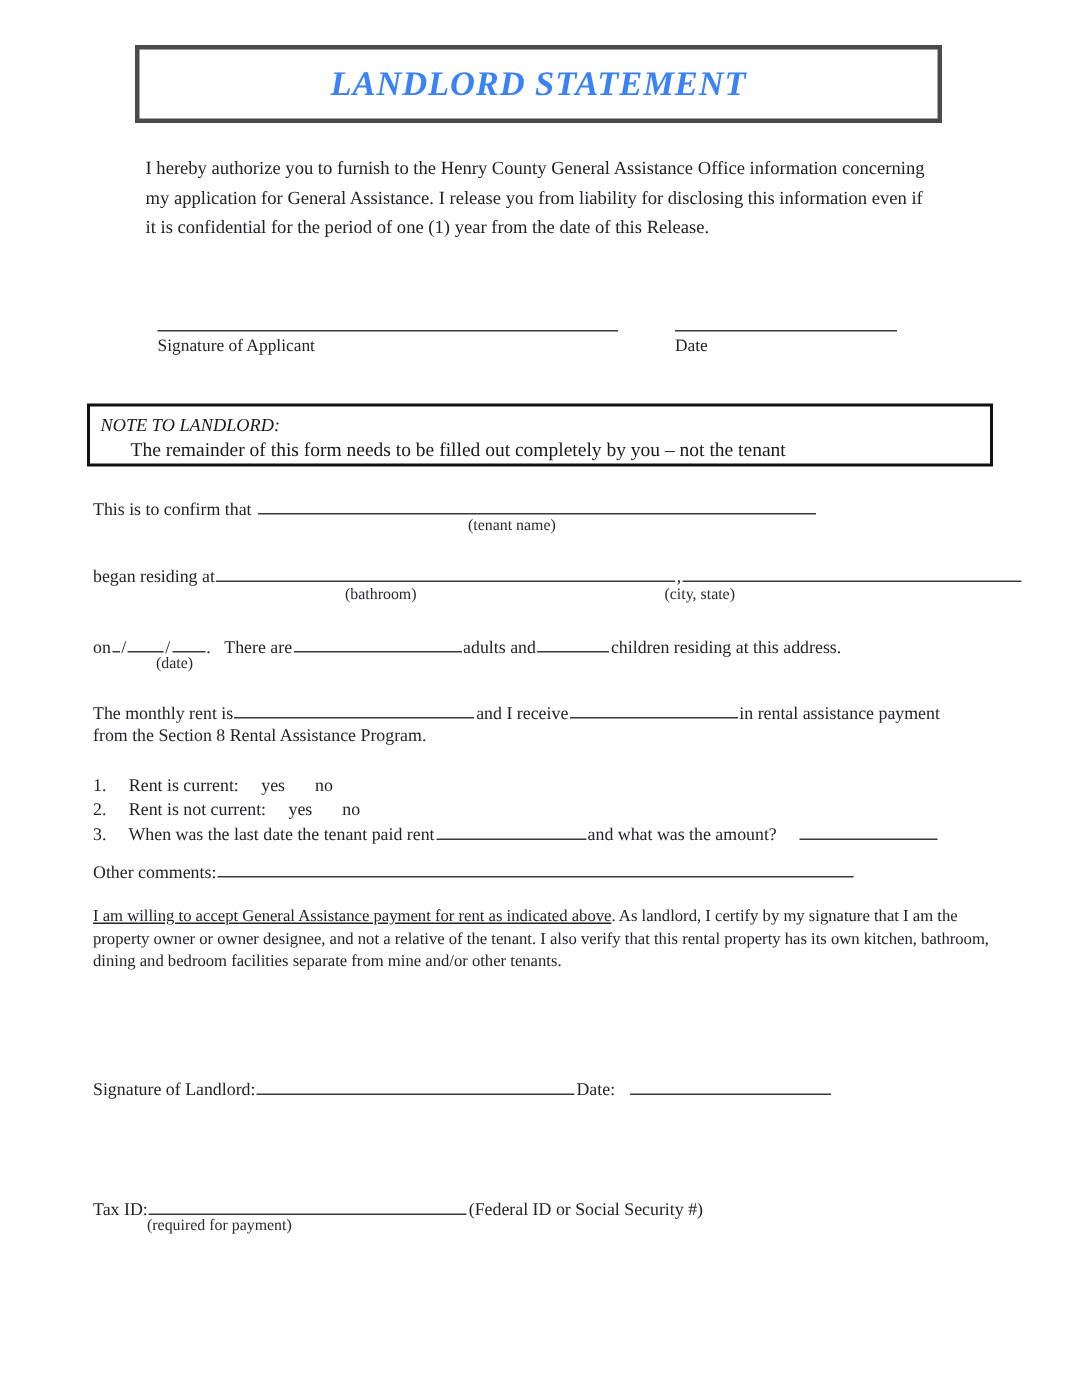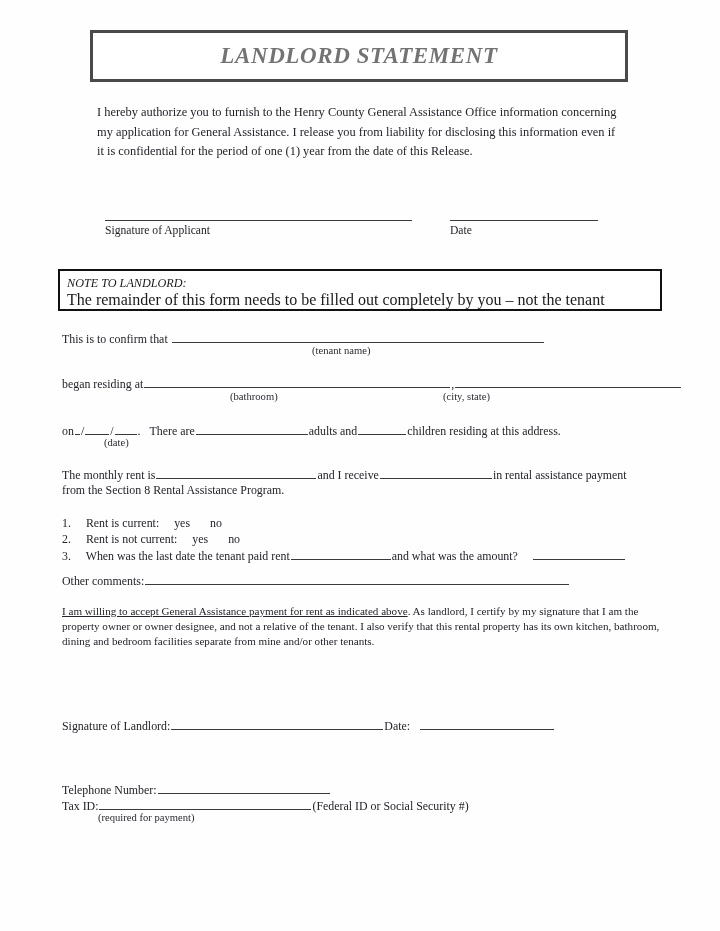--- a/index.html
+++ b/index.html
@@ -34,21 +34,21 @@
     box-sizing: border-box;
     display: flex;
     align-items: center;
     justify-content: center;
   }
   .title-text {
     font-size: 23px;
     font-weight: bold;
     font-style: italic;
     letter-spacing: 0.6px;
-    color: #737373;
+    color: #3b82f6;
     white-space: nowrap;
   }
 
   
   .intro {
     position: absolute;
     left: 97px;
     top: 103px;
     width: 520px;
     font-size: 12.4px;
@@ -91,23 +91,24 @@
     padding: 4px 0 12px 7px;
     background: #ffffff;
   }
   .note-title {
     font-size: 12.2px;
     font-style: italic;
     line-height: 16px;
     color: #1a1a1a;
   }
   .note-body {
-    font-size: 16px;
+    font-size: 13px;
     line-height: 17px;
     color: #1a1a1a;
+    margin-left: 20px;
   }
 
   
   .form-line {
     position: absolute;
     left: 62px;
     font-size: 11.9px;
     color: #23232b;
     white-space: nowrap;
   }
@@ -226,22 +227,19 @@
     <span class="u-clause">I am willing to accept General Assistance payment for rent as indicated above</span><span>. As landlord, I certify by my signature that I am the property owner or owner designee, and not a relative of the tenant. I also verify that this rental property has its own kitchen, bathroom, dining and bedroom facilities separate from mine and/or other tenants.</span>
   </div>
 
 
 
   <div class="form-line" style="top:718px;">
     <span>Signature of Landlord:</span><span class="blank" style="width:212px;"></span><span>Date:</span><span class="sp-mid"></span><span class="blank" style="width:134px;"></span>
   </div>
 
 
-  <div class="form-line" style="top:782px;">
-    <span>Telephone Number:</span><span class="blank" style="width:172px;"></span>
-  </div>
 
   <div class="form-line" style="top:798px;">
     <span>Tax ID:</span><span class="blank" style="width:212px;"></span><span>(Federal ID or Social Security #)</span>
   </div>
   <div class="sub-cap" style="left:98px; top:812px;">(required for payment)</div>
 
 </div>
 
 </body></html>

